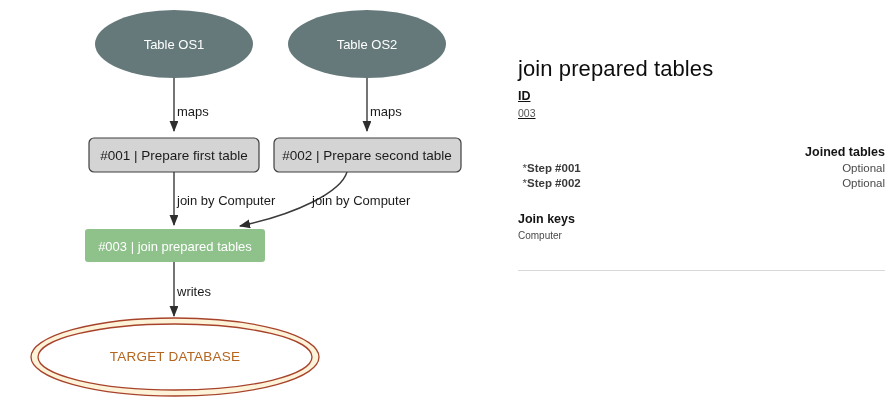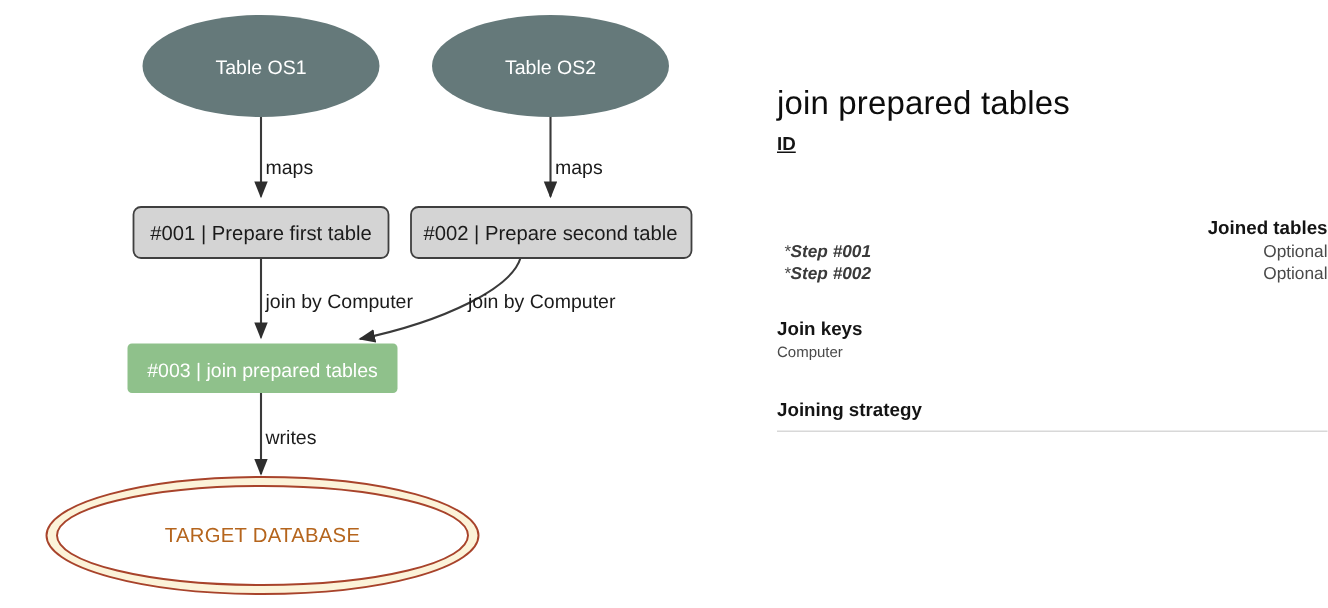--- a/index.html
+++ b/index.html
@@ -96,21 +96,21 @@
   }
   .list-row {
     display: flex;
     justify-content: space-between;
     align-items: baseline;
     font-size: 11.5px;
     color: #4a4a4a;
     line-height: 15px;
     white-space: nowrap;
   }
-  .list-row .row-main { display: inline-block; font-style: italic; }
+  .list-row .row-main { display: inline-block; }
   .list-row .row-main .bullet { display: inline-block; width: 9px; }
   .list-row .row-main .step-id { font-weight: 700; color: #3a3a3a; }
   .list-row .row-aside { color: #4a4a4a; }
 
   .rule {
     border: 0;
     border-top: 1px solid #d8d8d8;
     margin: 0;
     width: 367px;
   }
@@ -185,20 +185,21 @@
     </g>
   </svg>
 </div>
 
 <div id="detail-panel">
 
   <h1 id="detail-title">join prepared tables</h1>
 
   <div class="section" style="top:88px;text-decoration:underline;">
     <div class="sec-heading">ID</div>
+    <div class="sec-value muted-small">003</div>
   </div>
 
   <div class="section" style="top:144px;text-align:right;">
     <div class="sec-heading">Joined tables</div>
 
     <div class="list-row">
       <span class="row-main">
         <span class="bullet">*</span><span class="step-id">Step #001</span>
       </span>
       <span class="row-aside">Optional</span>
@@ -211,19 +212,18 @@
       <span class="row-aside">Optional</span>
     </div>
   </div>
 
   <div class="section" style="top:211px;">
     <div class="sec-heading">Join keys</div>
     <div class="sec-value">Computer</div>
   </div>
 
   <div class="section" style="top:265px;">
-    <div class="sec-heading">Joining strategy</div>
     <hr class="rule" style="margin-top:5px;">
     <div class="sec-value"></div>
   </div>
 
 
 </div>
 
 </body></html>

